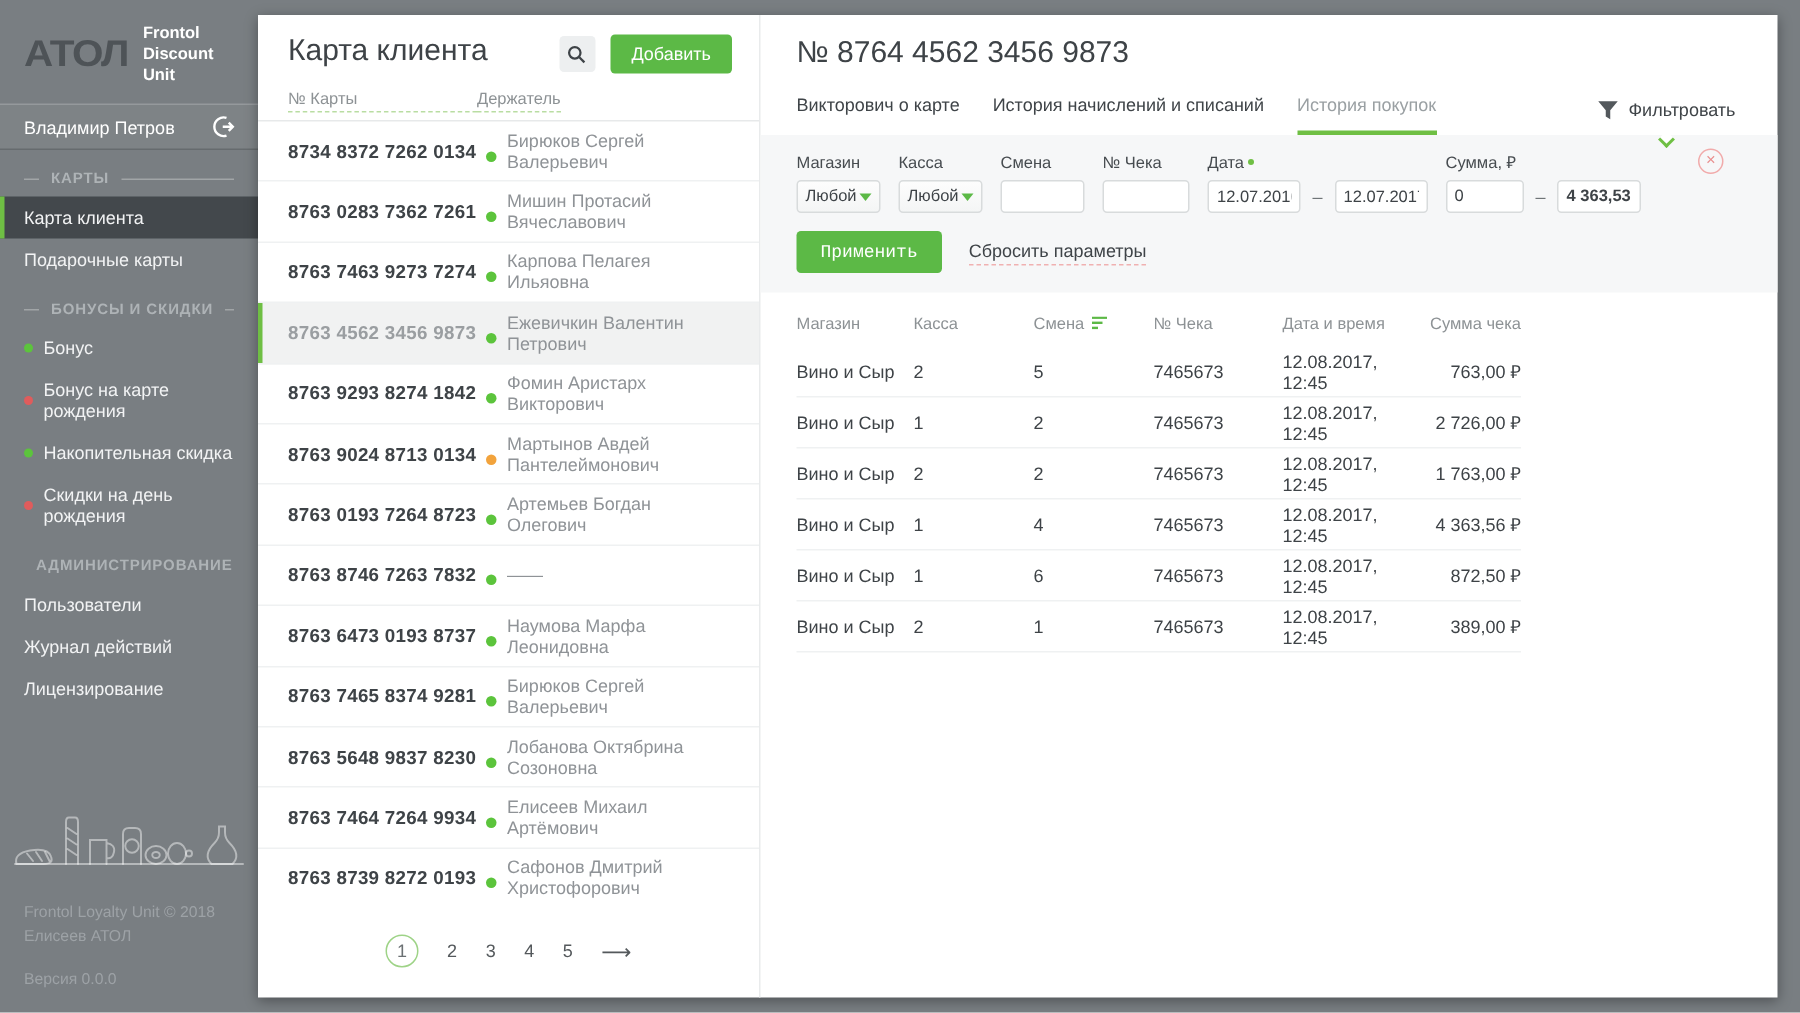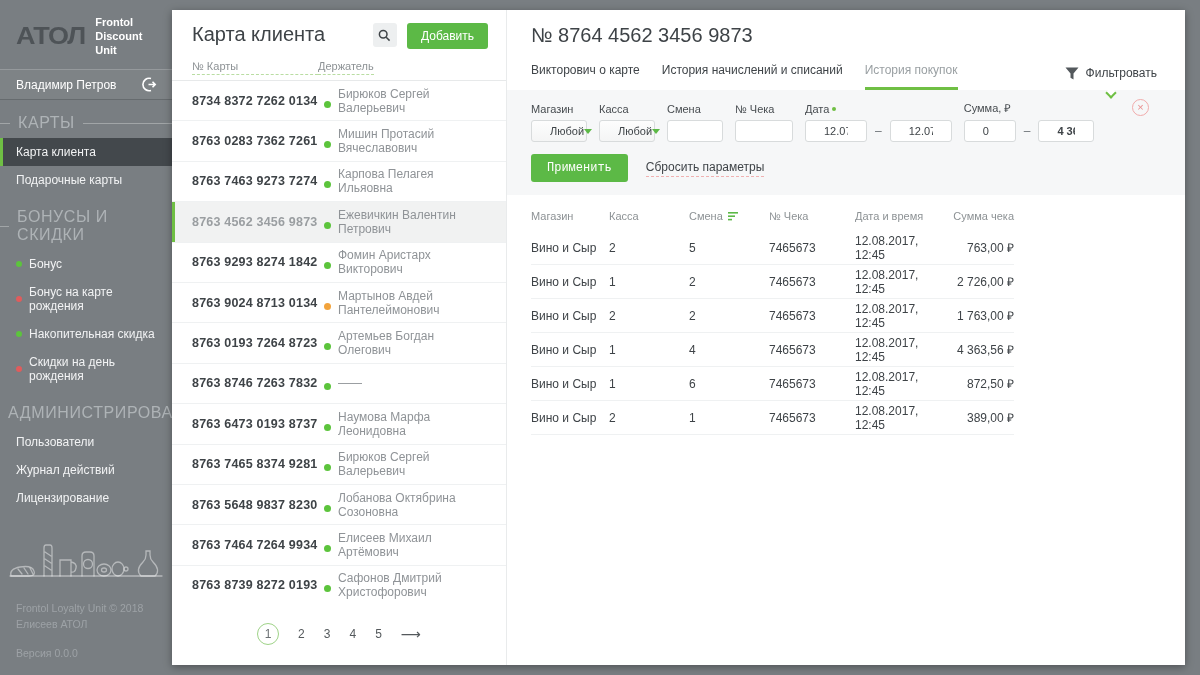--- a/index.html
+++ b/index.html
@@ -9,42 +9,42 @@
   
   .sidebar { position:absolute; left:0; top:0; width:172px; height:675px; color:#eef0f1; }
   .logo-row { padding:16px 14px 12px 16px; display:flex; align-items:center; gap:10px; }
   .logo-mark { font-size:27px; font-weight:800; color:#4e5357; letter-spacing:-1px; transform:scaleY(.92); }
   .product-name { font-size:11px; font-weight:700; color:#fff; line-height:1.25; }
   .user-row { height:31px; display:flex; align-items:center; justify-content:space-between;
               padding:0 14px 0 16px; border-top:1px solid rgba(255,255,255,.18);
               border-bottom:1px solid rgba(60,64,67,.35); background:rgba(255,255,255,.04);
               font-size:12px; color:#fff; }
   .nav { margin-top:6px; }
-  .nav-section-title { display:flex; align-items:center; font-size:16px; letter-spacing:.6px;
-              color:#aeb3b6; margin:14px 0 6px; text-transform:uppercase; }
+  .nav-section-title { display:flex; align-items:center; font-size:10px; letter-spacing:.6px;
+              color:#aeb3b6; margin:14px 16px 6px; text-transform:uppercase;font-weight:bold; }
   .nav-section-title::before { content:""; width:10px; height:1px; background:rgba(255,255,255,.3); margin-right:8px; }
   .nav-section-title::after  { content:""; flex:1; height:1px; background:rgba(255,255,255,.3); margin-left:8px; }
   .nav-item { position:relative; display:flex; align-items:center; gap:7px; padding:7px 10px 7px 16px;
               font-size:12px; color:#f2f3f4; cursor:pointer; }
   .nav-item.active { background:#43484c; }
   .nav-item.active::before { content:""; position:absolute; left:0; top:0; bottom:0; width:3px; background:#6fbf44; }
   .nav-dot { width:6px; height:6px; border-radius:50%; flex:none; }
   .side-art { position:absolute; left:8px; bottom:90px; }
   .side-footer { position:absolute; left:16px; bottom:14px; font-size:10.5px; color:#9da2a6; line-height:1.55; }
   .side-footer .ver { margin-top:12px; }
 
   
   .card { position:absolute; left:172px; top:10px; width:1013px; height:655px; background:#fff;
           display:flex; box-shadow:0 2px 8px rgba(0,0,0,.35); }
 
   
   .list-panel { width:335px; flex:none; border-right:1px solid #e9ebec; display:flex; flex-direction:column; }
   .list-head { padding:13px 18px 0 20px; position:relative; }
   .list-title { font-size:20px; font-weight:400; color:#3e4347; }
-  .list-actions { position:absolute; right:18px; top:13px; display:flex; gap:10px; }
+  .list-actions { position:absolute; right:18px; top:13px; display:flex; gap:10px; align-items:center; }
   .search-btn { width:24px; height:24px; background:#edeff0; border:none; border-radius:3px;
                 display:flex; align-items:center; justify-content:center; cursor:pointer; }
   .add-btn { background:#5cb946; color:#fff; border:none; border-radius:3px; font-size:12px;
              padding:6px 14px; cursor:pointer; font-family:inherit; }
   .list-cols { display:flex; padding:0 20px; margin-top:14px; font-size:11px; color:#8d9295; }
   .list-cols span { border-bottom:1px dashed #b9dda2; padding-bottom:2px; cursor:pointer; }
   .list-cols .col-num { width:126px; flex:none; }
   .list-sep { border-bottom:1px solid #e7e9ea; margin-top:5px; }
   .rows { flex:1; overflow:hidden; }
   .list-row { height:40.4px; display:flex; align-items:center; padding:0 20px;
@@ -79,21 +79,21 @@
   .filter-panel { background:#f6f7f8; padding:10px 24px 13px; position:relative; }
   .filter-close { position:absolute; top:9px; right:36px; width:17px; height:17px; border:1px solid #f1abab;
                   border-radius:50%; color:#e98f8f; font-size:11px; line-height:15px; text-align:center;
                   cursor:pointer; background:transparent; }
   .filter-fields { display:flex; align-items:flex-end; }
   .ffield { margin-right:12px; }
   .ffield label { display:block; font-size:11px; color:#474c50; margin-bottom:5px; }
   .flag-dot { display:inline-block; width:4px; height:4px; border-radius:50%; background:#6fbf44;
               vertical-align:2px; margin-left:3px; }
   .finput, .fselect { height:22px; border:1px solid #d8dbdc; border-radius:3px; background:#fff;
-             font-size:11px; color:#3e4347; padding:0 18px; font-family:inherit; }
+             font-size:11px; color:#3e4347; padding:0 5px; font-family:inherit; }
   .fselect { display:flex; align-items:center; justify-content:space-between; width:56px; cursor:pointer;
              background:linear-gradient(#fdfdfd,#f4f5f5); }
   .caret { width:0; height:0; border-left:4px solid transparent; border-right:4px solid transparent;
            border-top:5px solid #5cb946; }
   .fdash { align-self:flex-end; padding-bottom:4px; margin-right:12px; margin-left:0; color:#6f7477; font-size:12px; }
   .filter-actions { display:flex; align-items:center; gap:18px; margin-top:12px; }
   .apply-btn { background:#5cb946; color:#fff; border:none; border-radius:3px; font-size:12px;
                padding:7px 16px; cursor:pointer; font-family:Liberation Mono, monospace; }
   .reset-link { font-size:12px; color:#3f4448; border-bottom:1px dashed #f0b1b1; padding-bottom:2px; cursor:pointer; }
 

